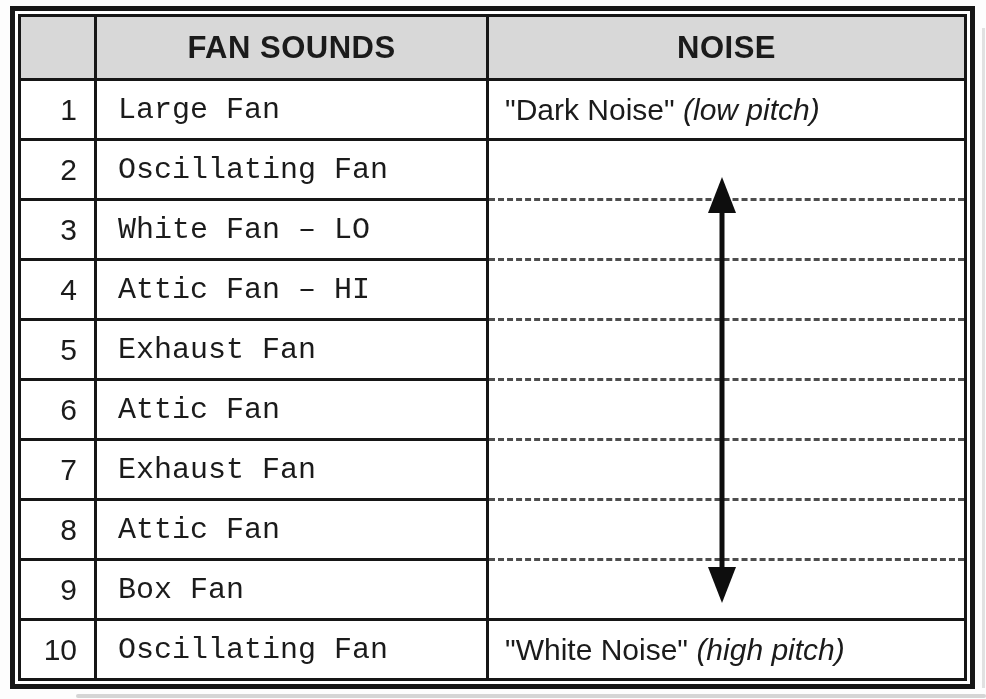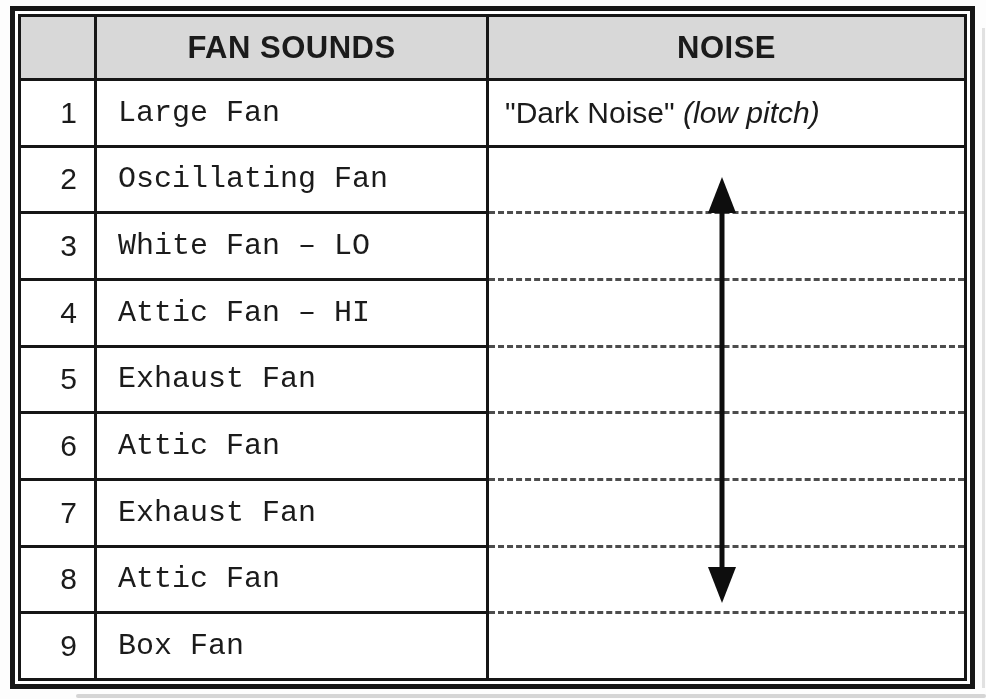--- a/index.html
+++ b/index.html
@@ -158,20 +158,25 @@
           <tr>
             <td class="c-num">8</td>
             <td class="c-fan">Attic Fan</td>
             <td class="c-noise nt-dashed"></td>
           </tr>
           <tr>
             <td class="c-num">9</td>
             <td class="c-fan">Box Fan</td>
             <td class="c-noise nt-dashed"></td>
           </tr>
+          <tr>
+            <td class="c-num">10</td>
+            <td class="c-fan">Oscillating Fan</td>
+            <td class="c-noise nt-solid"><span class="nmain">"White Noise"</span> <span class="nital">(high pitch)</span></td>
+          </tr>
         </tbody>
     </table>
   </div>
 
   <svg class="arrow-overlay" viewBox="0 0 986 699" xmlns="http://www.w3.org/2000/svg">
     <g fill="#0e0e0e" stroke="none">
       <rect x="719.5" y="205" width="5" height="372"></rect>
       <polygon points="722,177 708,213 736,213"></polygon>
       <polygon points="722,603 708,567 736,567"></polygon>
     </g>

